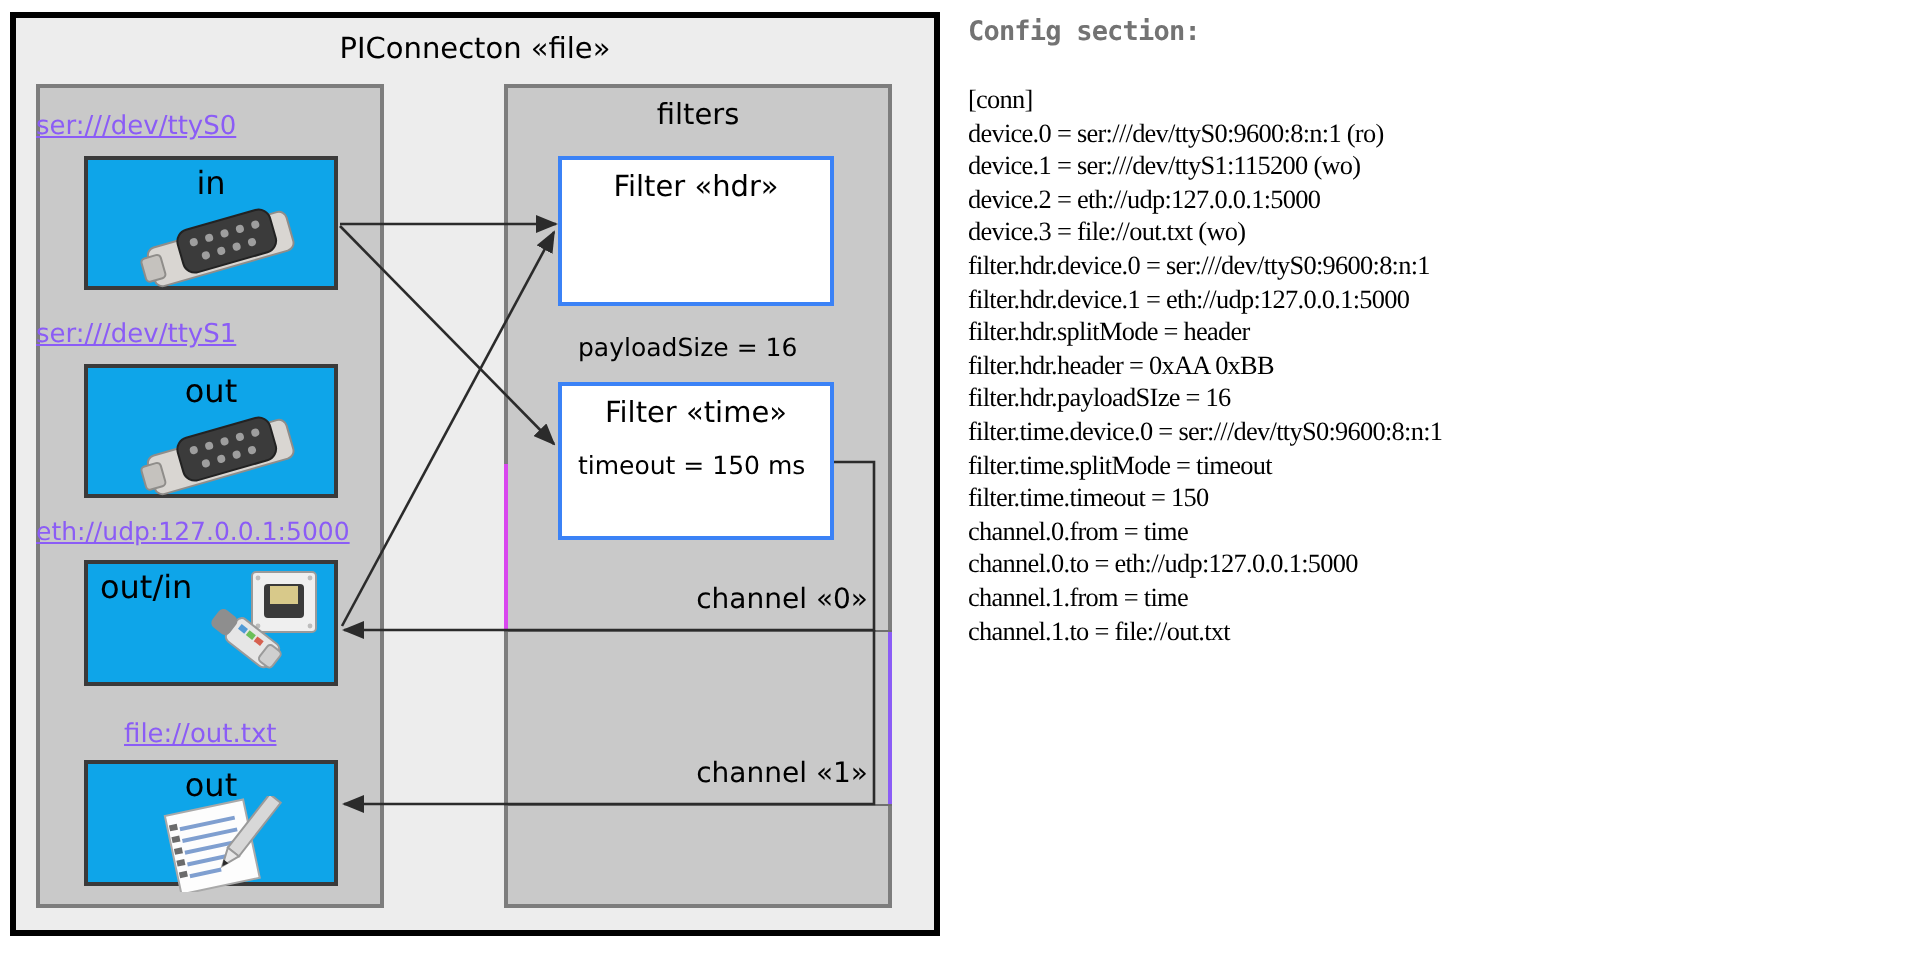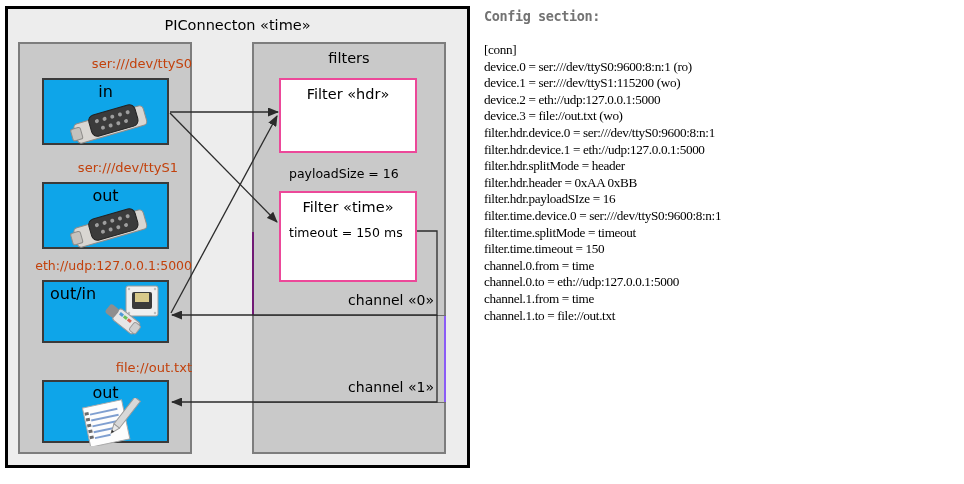--- a/index.html
+++ b/index.html
@@ -19,29 +19,29 @@
   }
 
   .grp{
     position:absolute;background:#c9c9c9;border:2px solid #7d7d7d;box-sizing:border-box;
   }
   #grp-devices{left:18px;top:42px;width:174px;height:412px;}
   #grp-filters{left:252px;top:42px;width:194px;height:412px;}
   .grp-title{position:absolute;left:0;top:6px;width:100%;text-align:center;font-size:14.5px;color:#000;}
 
   
-  .dev-label{position:absolute;text-align:right;font-size:13px;color:#c2410c;white-space:nowrap;}
+  .dev-label{position:absolute;text-align:left;font-size:13px;color:#8b5cf6;white-space:nowrap;text-decoration:underline;}
   .dev-box{
     position:absolute;background:#0ea5e9;border:2px solid #3a3a3a;box-sizing:border-box;
   }
   .dev-dir{position:absolute;font-size:16px;color:#000;}
 
   
   .filter-box{
-    position:absolute;background:#ffffff;border:2px solid #ec4899;box-sizing:border-box;
+    position:absolute;background:#ffffff;border:2px solid #3b82f6;box-sizing:border-box;
   }
   .filter-title{position:absolute;left:0;top:6px;width:100%;text-align:center;font-size:14.5px;color:#000;}
   .filter-attr{position:absolute;font-size:12.5px;color:#000;line-height:15px;white-space:nowrap;}
 
   
   .chan-cell{position:absolute;background:#c9c9c9;box-sizing:border-box;}
   .chan-label{position:absolute;right:10px;font-size:14px;color:#000;white-space:nowrap;}
   .chan-divider{position:absolute;background:#6f6f6f;height:1px;}
 
   svg.overlay{position:absolute;left:0;top:0;width:478px;height:484px;pointer-events:none;}
@@ -63,21 +63,21 @@
   .icon{position:absolute;}
 </style>
 </head>
 <body>
 
 <div id="root">
 
   <div id="diagram">
 
     <div class="outer-box">
-      <div class="outer-title">PIConnecton «time»</div>
+      <div class="outer-title">PIConnecton «file»</div>
     </div>
 
     <div class="grp" id="grp-devices"></div>
 
     <div class="dev-label" style="left:18px;top:56px;width:174px;">ser:///dev/ttyS0</div>
     <div class="dev-box" style="left:42px;top:78px;width:127px;height:67px;">
       <div class="dev-dir" style="left:0;top:2px;width:100%;text-align:center;">in</div>
       <svg class="icon" style="left:22px;top:20px;" width="92" height="46" viewBox="0 0 92 46">
         <g transform="rotate(-16 46 23)">
           <rect x="8" y="14" width="72" height="20" rx="4" fill="#d9d6d2" stroke="#8f8d8a" stroke-width="1"></rect>
@@ -138,21 +138,21 @@
           <rect x="10" y="32" width="26" height="14" rx="3" fill="#e6e6e6" stroke="#9a9a9a"></rect>
           <rect x="30" y="34" width="8" height="10" rx="2" fill="#cfcfcf" stroke="#9a9a9a"></rect>
           <rect x="13" y="35" width="4" height="3" fill="#4f9ad6"></rect>
           <rect x="18" y="35" width="4" height="3" fill="#6bbf59"></rect>
           <rect x="23" y="35" width="4" height="3" fill="#d6604f"></rect>
           <rect x="0" y="34" width="11" height="11" rx="3" fill="#8e8e8e"></rect>
         </g>
       </svg>
     </div>
 
-    <div class="dev-label" style="left:18px;top:360px;width:174px;">file://out.txt</div>
+    <div class="dev-label" style="left:18px;top:360px;width:174px;padding-left:44px;">file://out.txt</div>
     <div class="dev-box" style="left:42px;top:380px;width:127px;height:63px;">
       <div class="dev-dir" style="left:0;top:1px;width:100%;text-align:center;">out</div>
       <svg class="icon" style="left:34px;top:16px;" width="70" height="48" viewBox="0 0 70 48">
         <g transform="rotate(-12 35 24)">
           <rect x="8" y="4" width="40" height="40" fill="#fdfdfd" stroke="#a9a9a9"></rect>
           <g stroke="#7f9fd0" stroke-width="2">
             <line x1="14" y1="12" x2="42" y2="12"></line>
               <line x1="14" y1="18" x2="42" y2="18"></line>
             <line x1="14" y1="24" x2="42" y2="24"></line>
               <line x1="14" y1="30" x2="36" y2="30"></line>
@@ -171,35 +171,35 @@
           <polygon points="40,30 47,30 43.5,39" fill="#e8e8e8" stroke="#9a9a9a"></polygon>
           <polygon points="42,36 45,36 43.5,39" fill="#2b2b2b"></polygon>
         </g>
       </svg>
     </div>
 
     <div class="grp" id="grp-filters">
       <div class="grp-title">filters</div>
     </div>
 
-    <div class="chan-cell" style="left:252px;top:232px;width:194px;height:84px;border-left:2px solid #701a75;border-right:2px solid #7d7d7d;">
+    <div class="chan-cell" style="left:252px;top:232px;width:194px;height:84px;border-left:2px solid #d946ef;border-right:2px solid #7d7d7d;">
       <div class="chan-label" style="bottom:8px;">channel «0»</div>
     </div>
     <div class="chan-divider" style="left:252px;top:315px;width:194px;"></div>
     <div class="chan-cell" style="left:252px;top:316px;width:194px;height:87px;border-left:2px solid #7d7d7d;border-right:2px solid #8b5cf6;">
       <div class="chan-label" style="bottom:8px;">channel «1»</div>
     </div>
     <div class="chan-divider" style="left:252px;top:402px;width:194px;"></div>
 
     <div class="filter-box" style="left:279px;top:78px;width:138px;height:75px;">
       <div class="filter-title">Filter «hdr»</div>
       <div class="filter-attr" style="left:8px;top:46px;margin-top:40px;">payloadSize = 16</div>
     </div>
 
-    <div class="filter-box" style="left:279px;top:191px;width:138px;height:91px;">
+    <div class="filter-box" style="left:279px;top:191px;width:138px;height:79px;">
       <div class="filter-title">Filter «time»</div>
       <div class="filter-attr" style="left:8px;top:32px;">timeout = 150 ms</div>
     </div>
 
     <svg class="overlay">
       <defs>
         <marker id="ah" markerWidth="11" markerHeight="9" refX="10" refY="4.5" orient="auto" markerUnits="userSpaceOnUse">
           <path d="M0,0 L11,4.5 L0,9 z" fill="#2b2b2b"></path>
         </marker>
       </defs>

